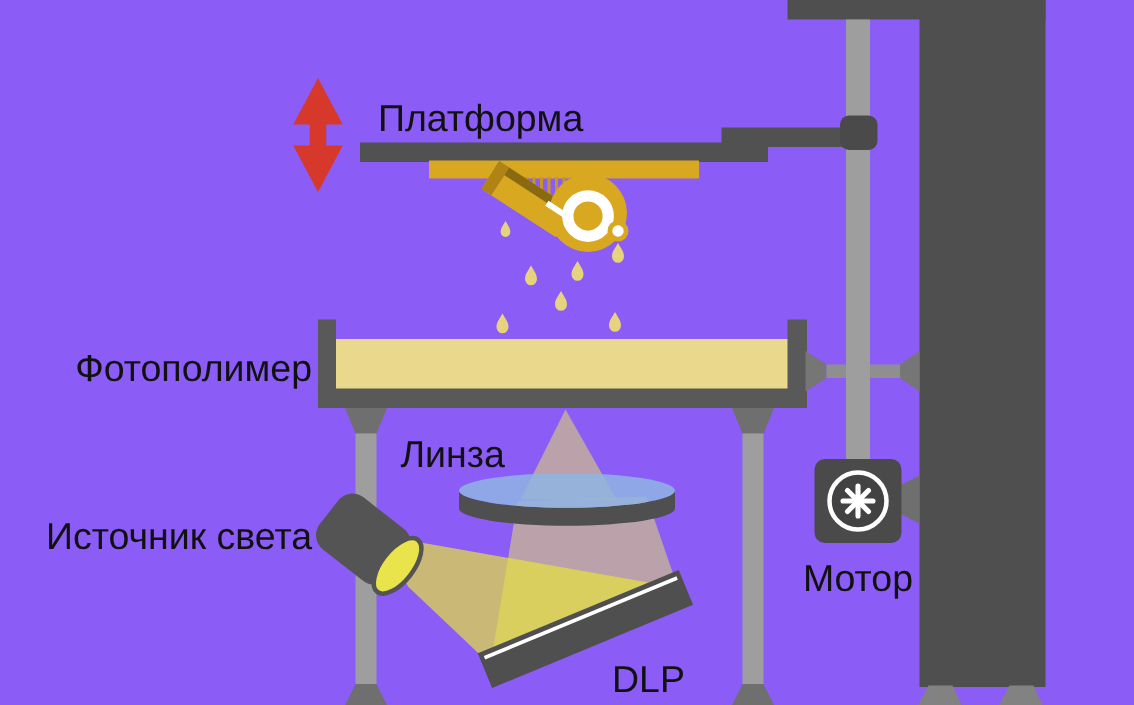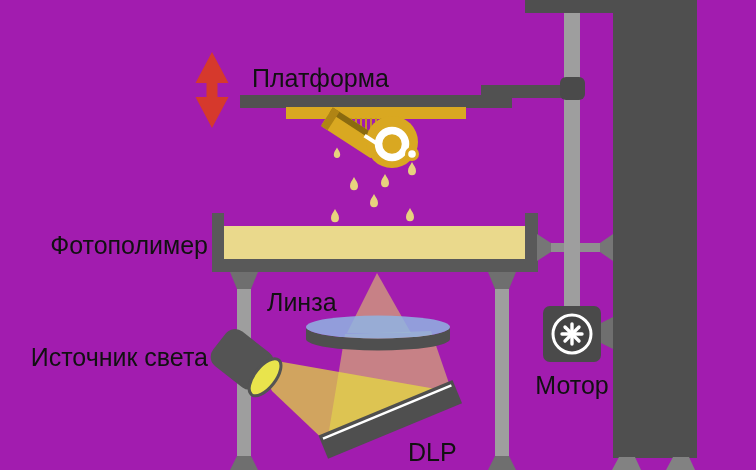--- a/index.html
+++ b/index.html
@@ -1,16 +1,16 @@
 <!DOCTYPE html>
 <html><head>
 <meta charset="utf-8">
 <style>
   html,body{margin:0;padding:0;background:#ffffff;}
-  .stage{position:relative;width:756px;height:470px;background:#a21caf;overflow:hidden;
+  .stage{position:relative;width:756px;height:470px;background:#8b5cf6;overflow:hidden;
          font-family:"Liberation Sans",sans-serif;}
   svg{display:block}
   .label{fill:#111;font-size:25px;font-family:"Liberation Sans",sans-serif;}
 </style>
 </head>
 <body>
 
 <div class="stage">
 <svg width="756" height="470" viewBox="0 0 756 470" xmlns="http://www.w3.org/2000/svg">
 

